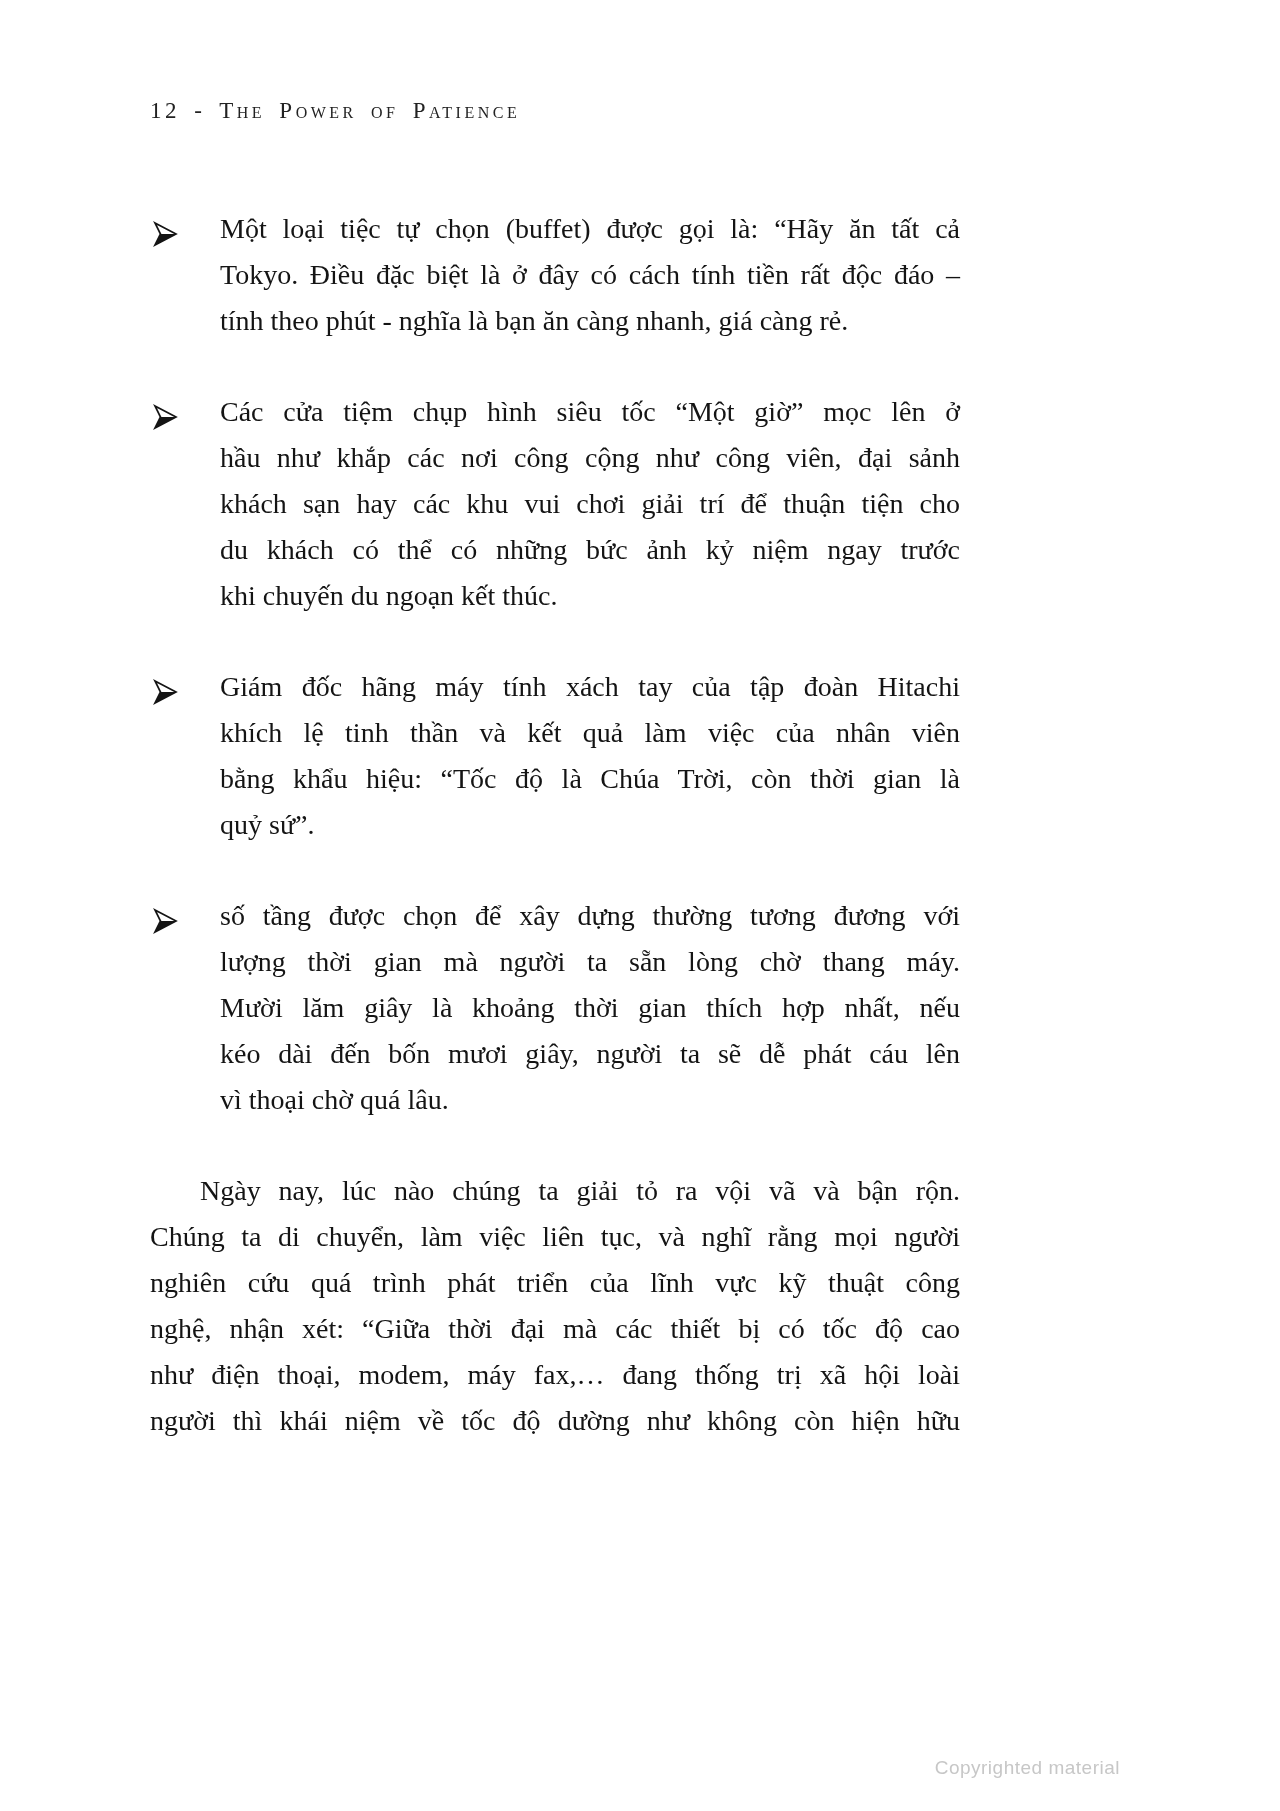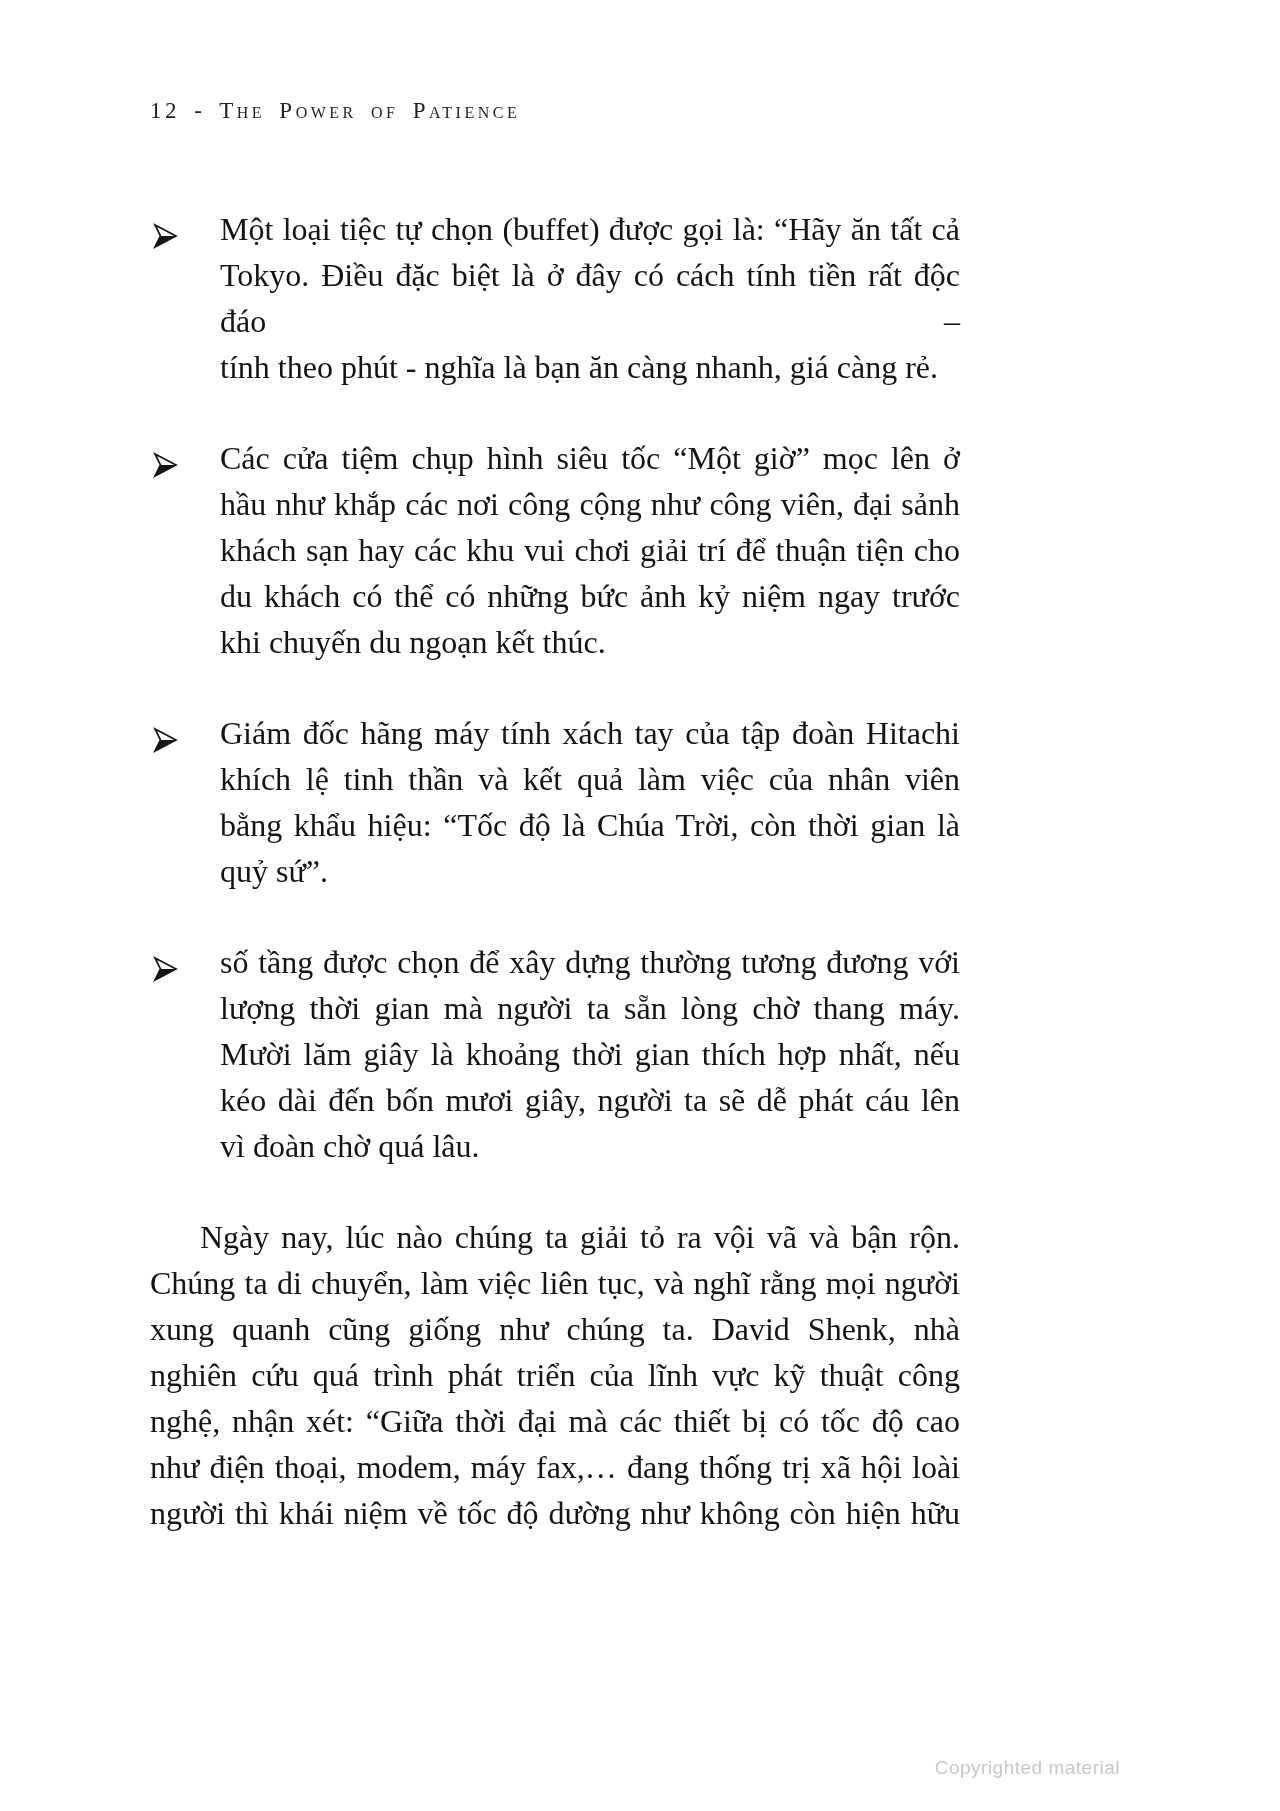--- a/index.html
+++ b/index.html
@@ -26,21 +26,21 @@
     letter-spacing: 3.5px;
     word-spacing: 5px;
     color: #222222;
     white-space: nowrap;
   }
   .content {
     position: absolute;
     left: 150px;
     top: 206px;
     width: 810px;
-    font-size: 32px;
+    font-size: 28px;
     line-height: 46px;
   }
   .bullet-para {
     position: relative;
     padding-left: 70px;
     margin: 0 0 45px 0;
   }
   .bullet-marker {
     position: absolute;
     left: 2px;
@@ -131,28 +131,27 @@
         <svg width="28" height="28" viewBox="0 0 28 28">
           <polygon points="3,3 24,14 3,25 8.5,14" fill="#ffffff" stroke="#141414" stroke-width="1.7" stroke-linejoin="miter"></polygon>
           <polygon points="8.5,14 24,14 3,25" fill="#141414"></polygon>
         </svg>
       </span>
       <div>
           <div class="tline">số tầng được chọn để xây dựng thường tương đương với</div>
           <div class="tline">lượng thời gian mà người ta sẵn lòng chờ thang máy.</div>
           <div class="tline">Mười lăm giây là khoảng thời gian thích hợp nhất, nếu</div>
           <div class="tline">kéo dài đến bốn mươi giây, người ta sẽ dễ phát cáu lên</div>
-          <div class="tline lastline">vì đoàn chờ quá lâu.</div>
+          <div class="tline lastline">vì thoại chờ quá lâu.</div>
         </div>
     </div>
 
     <div class="body-para">
         <div class="tline">Ngày nay, lúc nào chúng ta giải tỏ ra vội vã và bận rộn.</div>
         <div class="tline">Chúng ta di chuyển, làm việc liên tục, và nghĩ rằng mọi người</div>
-        <div class="tline">xung quanh cũng giống như chúng ta. David Shenk, nhà</div>
         <div class="tline">nghiên cứu quá trình phát triển của lĩnh vực kỹ thuật công</div>
         <div class="tline">nghệ, nhận xét: “Giữa thời đại mà các thiết bị có tốc độ cao</div>
         <div class="tline">như điện thoại, modem, máy fax,… đang thống trị xã hội loài</div>
         <div class="tline">người thì khái niệm về tốc độ dường như không còn hiện hữu</div>
       </div>
 
   </div>
 
   <div class="watermark">Copyrighted material</div>
 

